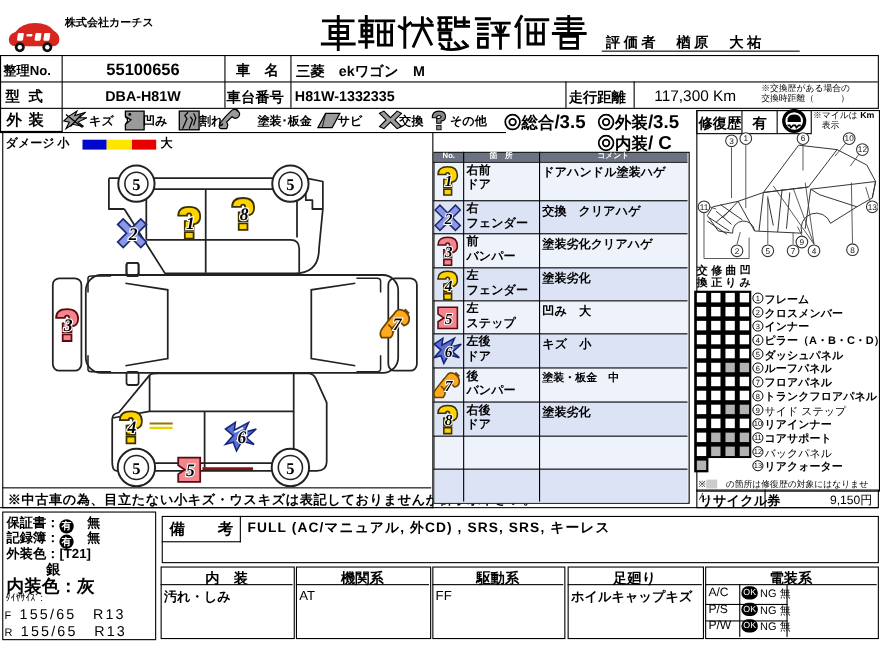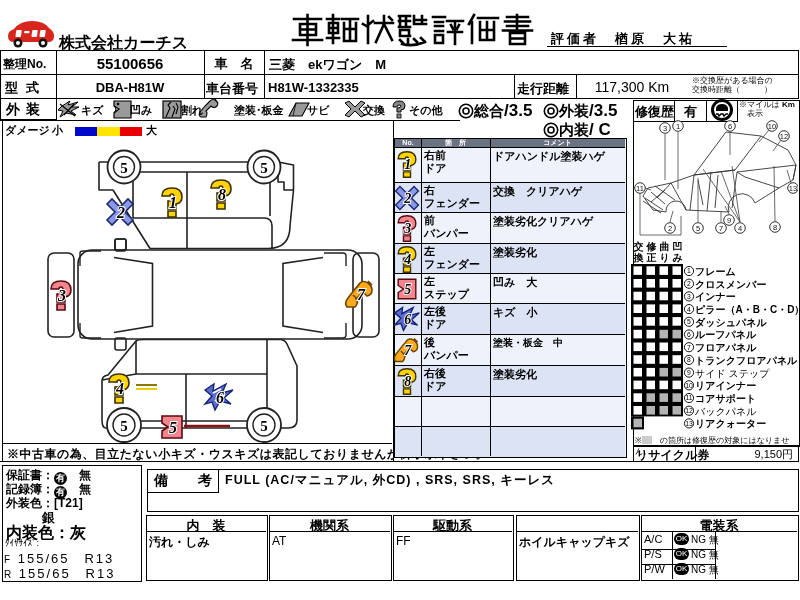--- a/index.html
+++ b/index.html
@@ -19,21 +19,21 @@
 <circle cx="12" cy="25" r="2" fill="#fff"></circle>
       <circle cx="37" cy="25" r="2" fill="#fff"></circle>
 <g fill="#fff" transform="skewX(-8)">
         <rect x="12" y="12" width="5.5" height="7" rx="1"></rect>
         <rect x="20" y="13" width="5.5" height="2.2" rx="1"></rect>
         <rect x="28" y="12" width="5.5" height="7" rx="1"></rect>
         <rect x="36" y="12" width="5.5" height="7" rx="1"></rect>
       </g>
 </svg>
 
-<div class="a bd" style="left:59px;top:33px;font-size:16px;letter-spacing:0">株式会社カーチス</div>
+<div class="a bd" style="left:59px;top:14px;font-size:10px;letter-spacing:0">株式会社カーチス</div>
 
 <svg class="a" style="left:290px;top:11px" width="245" height="38" viewBox="0 0 245 38">
 <g stroke="#000" stroke-width="2.6" fill="none" stroke-linecap="square">
 <g transform="translate(2,3)">
           <path d="M2 5 H29 M8 10 H24 M8 10 V21 M24 10 V21 M8 15.5 H24 M8 21 H24 M1 26 H30 M15.5 1 V31"></path>
         </g>
 <g transform="translate(37,3)">
           <path d="M0 5 H12 M2 9 H11 M2 9 V19 M11 9 V19 M2 14 H11 M2 19 H11 M0 24 H12 M6 1 V29 M15 5 H31 M17 9 V27 M29 9 V27 M17 27 H29 M17 15 H29 M23 5 V27"></path>
         </g>
 <g transform="translate(72,3)">
@@ -554,20 +554,21 @@
 <div class="a bd c" style="left:269px;top:517px;width:121px;font-size:13px">機関系</div>
 <div class="a" style="left:272px;top:534px;font-size:12px">AT</div>
 
 <div class="a" style="left:393px;top:515px;width:119px;height:64px;border:1px solid #000"></div>
 <div class="a" style="left:393px;top:531px;width:119px;height:1px;background:#000"></div>
 <div class="a bd c" style="left:393px;top:517px;width:119px;font-size:13px">駆動系</div>
 <div class="a" style="left:396px;top:534px;font-size:12px">FF</div>
 
 <div class="a" style="left:516px;top:515px;width:122px;height:64px;border:1px solid #000"></div>
 <div class="a" style="left:516px;top:531px;width:122px;height:1px;background:#000"></div>
+<div class="a bd c" style="left:516px;top:517px;width:122px;font-size:13px">足廻り</div>
 <div class="a" style="left:519px;top:534px;font-size:12px;font-weight:bold">ホイルキャップキズ</div>
 
 <div class="a" style="left:641px;top:515px;width:156px;height:64px;border:1px solid #000"></div>
 <div class="a" style="left:641px;top:531px;width:156px;height:1px;background:#000"></div>
 <div class="a bd c" style="left:641px;top:517px;width:156px;font-size:13px">電装系</div>
 
 <div class="a" style="left:672px;top:531px;width:1px;height:48px;background:#000"></div>
 <div class="a" style="left:715px;top:531px;width:1px;height:48px;background:#000"></div>
 <div class="a" style="left:641px;top:549px;width:75px;height:1px;background:#000"></div>
 <div class="a" style="left:641px;top:564px;width:75px;height:1px;background:#000"></div>

